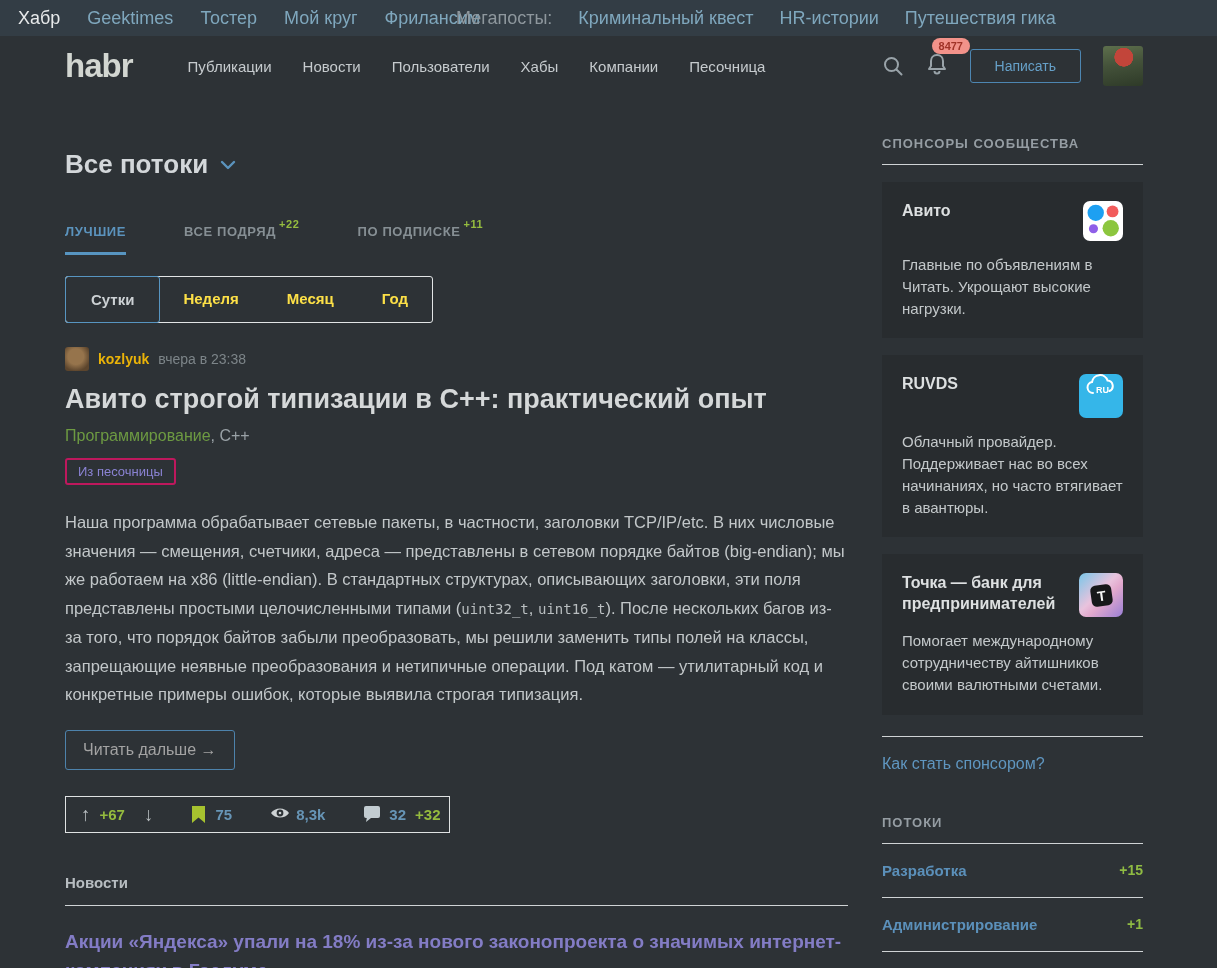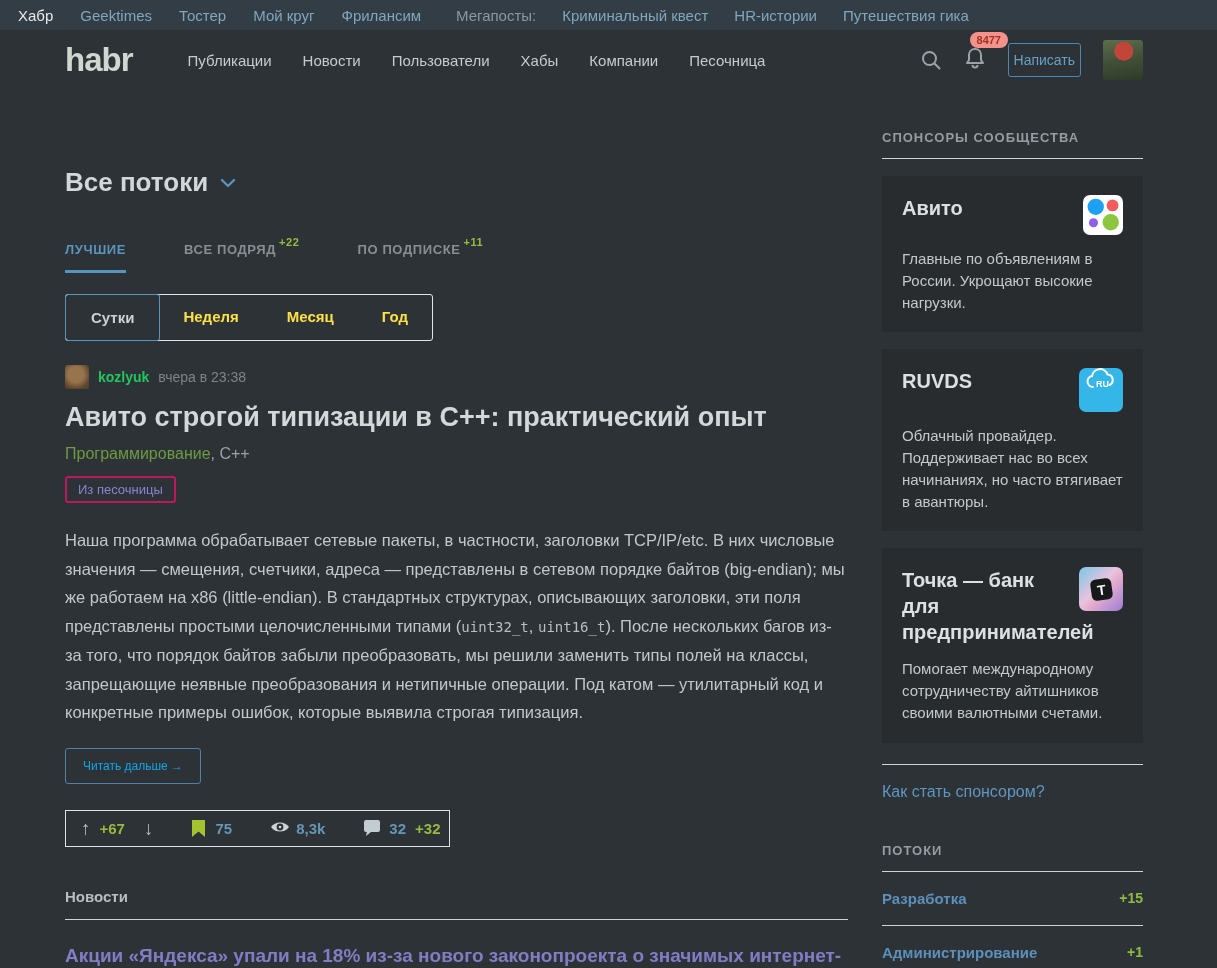--- a/index.html
+++ b/index.html
@@ -1,76 +1,76 @@
 <!DOCTYPE html>
 <html><head>
 <meta charset="utf-8">
 <style>
   * { margin:0; padding:0; box-sizing:border-box; }
   html,body { width:1217px; height:968px; overflow:hidden; }
   body { background:#2d3236; font-family:"Liberation Sans", sans-serif; color:#c9ced1; }
 
   
-  .topbar { height:30px; background:#333d45; display:flex; align-items:center; padding:0 18px; font-size:15px; position:relative; }
+  .topbar { height:36px; background:#333d45; display:flex; align-items:center; padding:0 18px; font-size:18px; position:relative; }
   .topbar .sites { display:flex; gap:27px; }
   .site-link { color:#7fa7bd; text-decoration:none; cursor:pointer; }
   .site-link.current { color:#e8eaeb; }
   .mega-group { position:absolute; left:456px; display:flex; gap:26px; align-items:center; }
   .mega-label { color:#8e979d; }
   .mega-link { color:#7fa7bd; cursor:pointer; }
 
   
   .header { height:60px; display:flex; align-items:center; padding:0 74px 0 65px; }
   .logo { font-size:33px; font-weight:bold; color:#d2d6d1; letter-spacing:-1px; margin-right:55px; cursor:pointer; }
   .nav { display:flex; gap:31px; font-size:15px; }
   .nav-item { color:#c6cbce; cursor:pointer; }
   .header-right { margin-left:auto; display:flex; align-items:center; gap:22px; }
   .icon-btn { width:22px; height:22px; cursor:pointer; position:relative; }
   .bell-wrap { position:relative; cursor:pointer; }
   .badge { position:absolute; top:-14px; left:6px; background:#f2928a; color:#a03328; font-size:11px; font-weight:bold; border-radius:9px; padding:2px 7px; }
-  .write-btn { border:1px solid #4d86b2; color:#66a0c8; background:transparent; border-radius:3px; font-size:14px; padding:8px 5px; cursor:pointer; font-family:inherit; }
+  .write-btn { border:1px solid #4d86b2; color:#66a0c8; background:transparent; border-radius:3px; font-size:14px; padding:8px 24px; cursor:pointer; font-family:inherit; }
   .avatar { width:40px; height:40px; border-radius:3px; cursor:pointer;
             background: radial-gradient(circle at 52% 28%, #c2453a 0 26%, rgba(0,0,0,0) 27%),
                         linear-gradient(170deg,#5d6f4c 0%, #44523a 45%, #2e3a28 100%); }
 
   
   .layout { display:flex; padding:0 0 0 65px; }
   .main { width:783px; }
   .sidebar { width:261px; margin-left:34px; }
 
   
-  .stream-row { margin-top:77px; display:flex; align-items:center; gap:12px; cursor:pointer; width:max-content; }
+  .stream-row { margin-top:53px; display:flex; align-items:center; gap:12px; cursor:pointer; width:max-content; }
   .stream-title { font-size:26px; font-weight:bold; color:#d3d7da; }
 
   
   .tabs { margin-top:44px; display:flex; gap:58px; font-size:13px; font-weight:bold; letter-spacing:.6px; }
   .tab { color:#868f94; cursor:pointer; position:relative; padding-bottom:16px; }
   .tab.active { color:#5b93bd; }
   .tab.active::after { content:""; position:absolute; left:0; right:0; bottom:0; height:3px; background:#5795c1; }
   .tab-count { color:#95bd3f; font-size:11px; position:relative; top:-8px; margin-left:3px; }
 
   
   .period { margin-top:21px; display:inline-flex; border:1px solid #e2e5e6; border-radius:3px; font-size:15px; font-weight:bold; }
   .period-item { padding:13px 24px; color:#fde047; cursor:pointer; }
   .period-item.active { margin:-1px; border:1px solid #5795c1; border-radius:3px; color:#ccd1d4; padding:14px 25px; }
 
   
   .post-meta { margin-top:24px; display:flex; align-items:center; gap:9px; font-size:14px; }
   .mini-avatar { width:24px; height:24px; border-radius:3px; cursor:pointer;
                  background: radial-gradient(circle at 45% 40%, #96744c 0 40%, #5c452d 75%); }
-  .author { color:#22c55e; font-weight:bold; cursor:pointer; }
+  .author { color:#eab308; font-weight:bold; cursor:pointer; }
   .post-time { color:#7d8589; }
   .post-title { margin-top:13px; font-size:27px; font-weight:bold; color:#d5d8d9; cursor:pointer; }
   .hubs { margin-top:12px; font-size:16px; color:#9aa2a7; }
   .hub-main { color:#6d9a42; cursor:pointer; }
   .hub-alt { color:#9aa2a7; cursor:pointer; }
   .sandbox { display:inline-block; margin-top:13px; border:2px solid #be185d; color:#8a83d3; font-size:13px; border-radius:3px; padding:4px 11px; }
   .excerpt { margin-top:23px; font-size:16.5px; line-height:1.74; color:#c2c7c9; width:783px; }
   .code { font-family:"DejaVu Sans Mono", monospace; font-size:14px; color:#b9bec0; }
-  .read-more { margin-top:21px; display:inline-block; border:1px solid #4d82ab; color:#0ea5e9; font-size:12px; border-radius:3px; padding:10px 17px; background:transparent; cursor:pointer; font-family:inherit; }
+  .read-more { margin-top:21px; display:inline-block; border:1px solid #4d82ab; color:#a3a3a3; font-size:16px; border-radius:3px; padding:10px 17px; background:transparent; cursor:pointer; font-family:inherit; }
 
   
   .stats { margin-top:26px; width:385px; border:1px solid #dfe2e3; display:flex; align-items:center; padding:8px 15px; gap:9px; font-size:15px; font-weight:bold; }
   .score { color:#95bb3e; margin-right:10px; }
   .arrow { font-size:19px; color:#b6bcbf; cursor:pointer; line-height:1; }
   .stat-num { color:#6795b6; }
   .stat-new { color:#95bb3e; }
   .gap-l { margin-left:29px; }
   .icon16 { width:17px; height:17px; display:inline-block; }
 
@@ -78,21 +78,21 @@
   .news-head { margin-top:41px; font-size:15px; font-weight:bold; color:#b7bdc1; }
   .rule { border:none; border-top:1px solid #cfd3d5; margin-top:14px; }
   .news-title { margin-top:21px; font-size:19px; font-weight:bold; line-height:1.55; color:#837cc5; cursor:pointer; width:780px; }
 
   
   .side-section-title { font-size:13px; font-weight:bold; letter-spacing:1px; color:#959da3; }
   .side-rule { border:none; border-top:1px solid #cfd3d5; margin-top:13px; }
   .sponsors-block { margin-top:40px; }
   .card { background:#282c2f; margin-top:17px; padding:19px 20px; }
   .card-head { display:flex; justify-content:space-between; align-items:flex-start; }
-  .card-name { font-size:20px; font-weight:bold; color:#dde0e1; line-height:1.3; cursor:pointer; max-width:160px; }
+  .card-name { font-size:16px; font-weight:bold; color:#dde0e1; line-height:1.3; cursor:pointer; max-width:160px; }
   .card-desc { margin-top:13px; font-size:15px; line-height:1.45; color:#c3c8ca; }
   .logo-sq { border-radius:7px; flex-shrink:0; }
   .avito-sq { width:40px; height:40px; background:#ffffff; }
   .ruvds-sq { width:44px; height:44px; background:#35b6e9; display:flex; align-items:flex-start; justify-content:center; }
   .tochka-sq { width:44px; height:44px; background:linear-gradient(135deg,#79c6e8 0%,#e9c3dd 45%,#e2a9cd 60%,#9a7fd6 100%); display:flex; align-items:center; justify-content:center; }
   .tochka-t { width:21px; height:21px; background:#17181a; border-radius:5px; color:#f5f5f5; font-weight:bold; font-size:14px; display:flex; align-items:center; justify-content:center; transform:rotate(-8deg); }
   .sponsor-link { display:inline-block; margin-top:18px; font-size:16px; color:#5f96c0; cursor:pointer; }
   .streams-block { margin-top:42px; }
   .stream-item { display:flex; justify-content:space-between; align-items:center; padding:18px 0; border-bottom:1px solid #cfd3d5; }
   .stream-item:last-child { border-bottom:none; }
@@ -237,21 +237,21 @@
           <span class="card-name">Авито</span>
           <span class="logo-sq avito-sq">
             <svg width="40" height="40" viewBox="0 0 44 44">
                 <circle cx="14" cy="13" r="9" fill="#1da0f2"></circle>
                 <circle cx="32.5" cy="11.5" r="6.5" fill="#f25c5c"></circle>
                 <circle cx="11.5" cy="30.5" r="5" fill="#8f5fe8"></circle>
                 <circle cx="30.5" cy="30" r="9" fill="#8cc63e"></circle>
               </svg>
           </span>
         </div>
-        <div class="card-desc">Главные по объявлениям в России. Укрощают высокие нагрузки.</div>
+        <div class="card-desc">Главные по объявлениям в Читать. Укрощают высокие нагрузки.</div>
       </div>
 
       <div class="card">
         <div class="card-head">
           <span class="card-name">RUVDS</span>
           <span class="logo-sq ruvds-sq">
             <svg width="30" height="22" viewBox="0 0 30 22">
                 <path d="M7 19 a5.5 5.5 0 0 1-1-10.9 A8 8 0 0 1 21.5 6.5 A5.5 5.5 0 0 1 23.5 17" fill="none" stroke="#ffffff" stroke-width="2" stroke-linecap="round"></path>
                 <text x="10" y="19" font-family="Liberation Sans, sans-serif" font-size="9" font-weight="bold" fill="#ffffff">RU</text>
               </svg>

